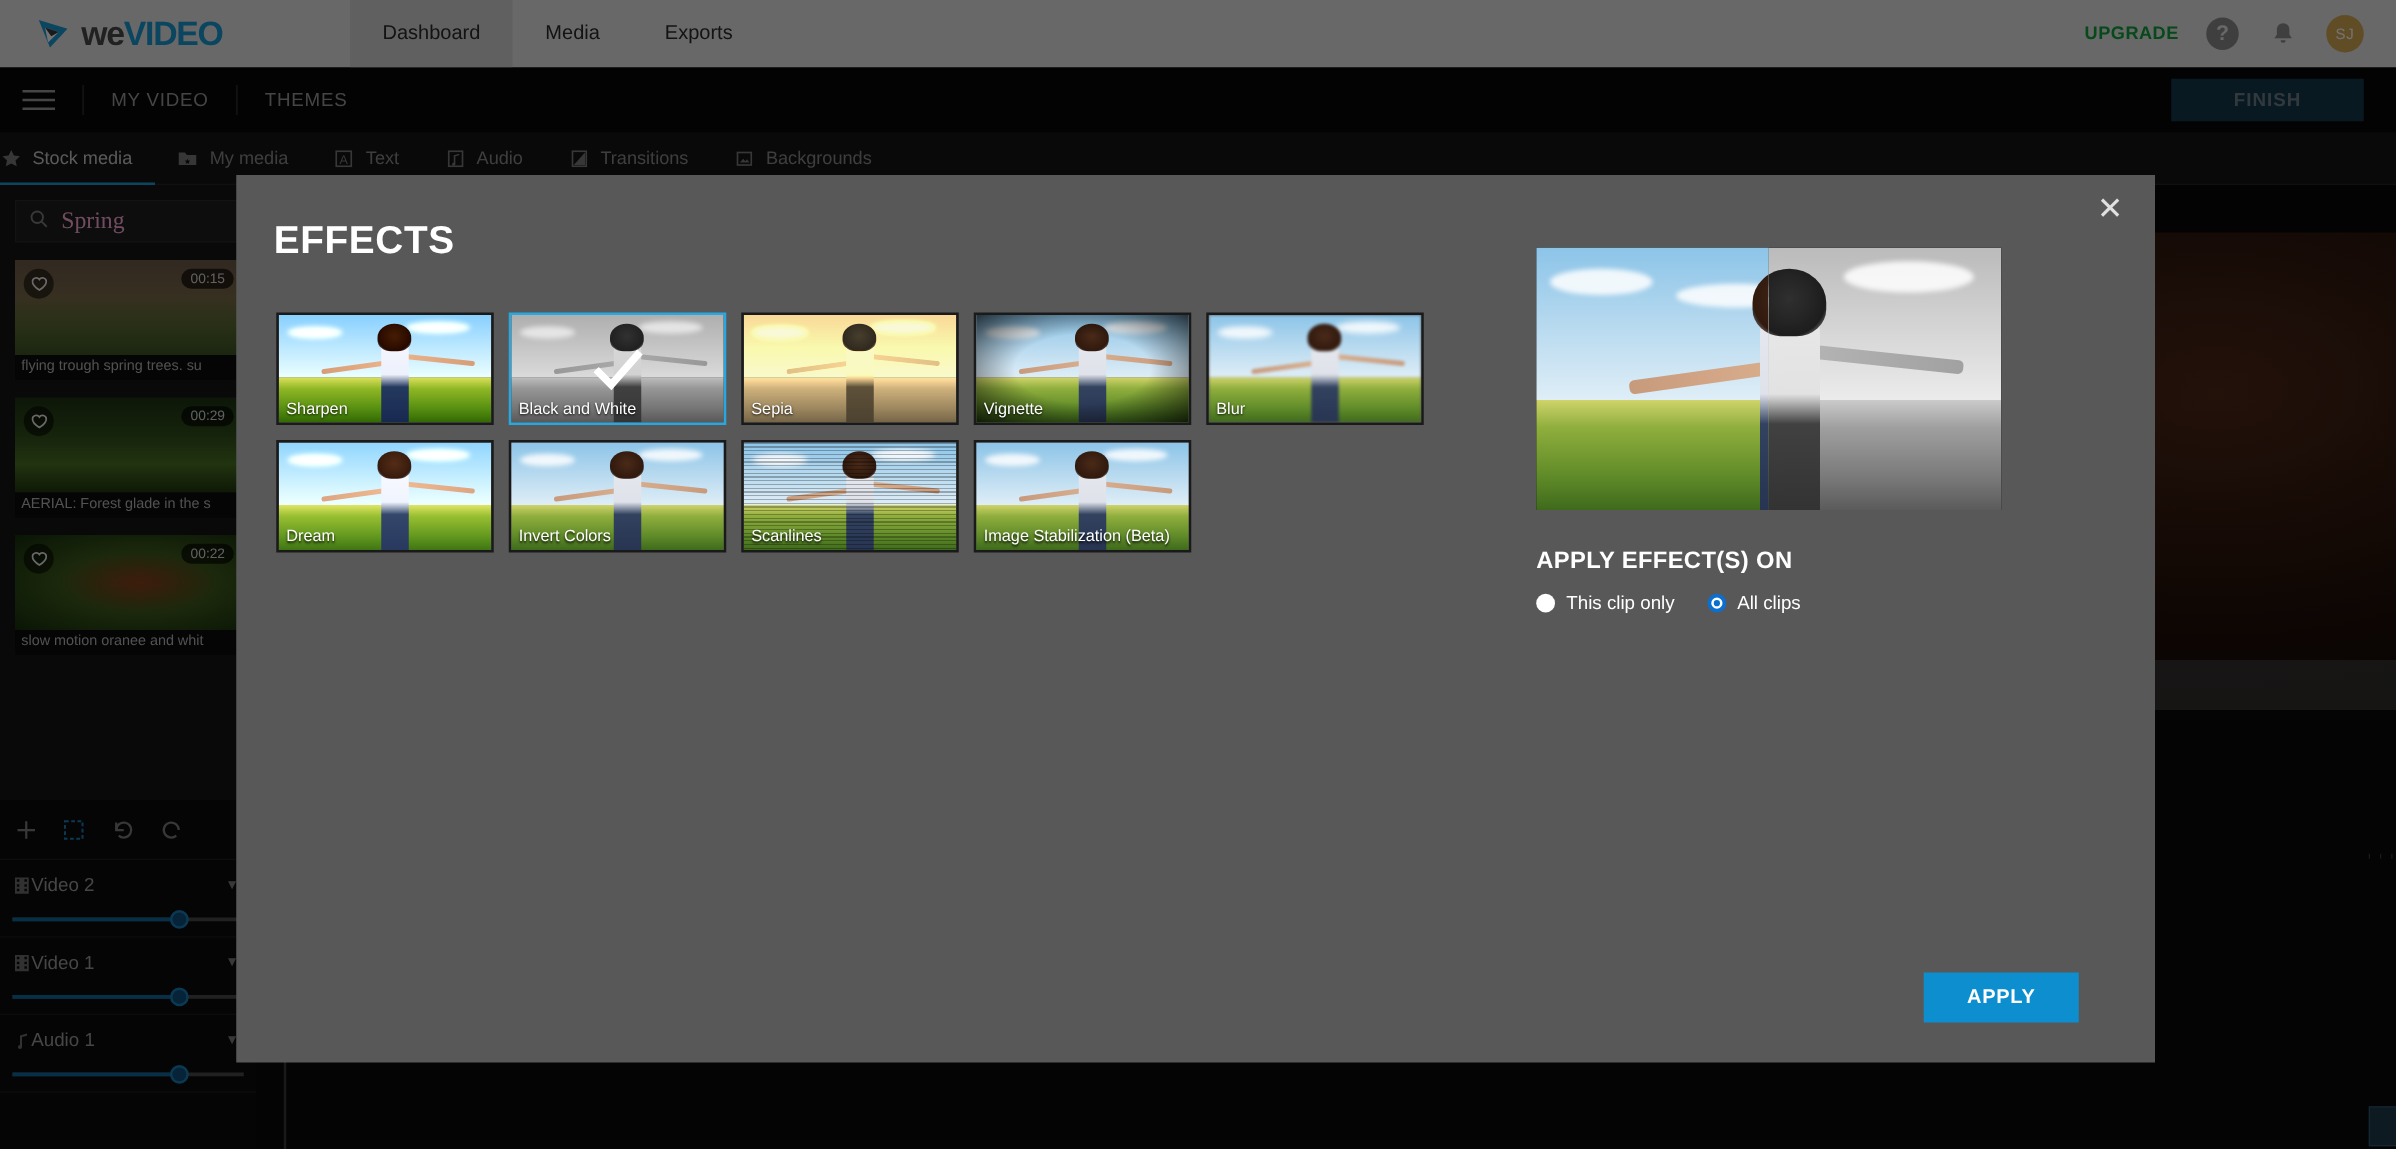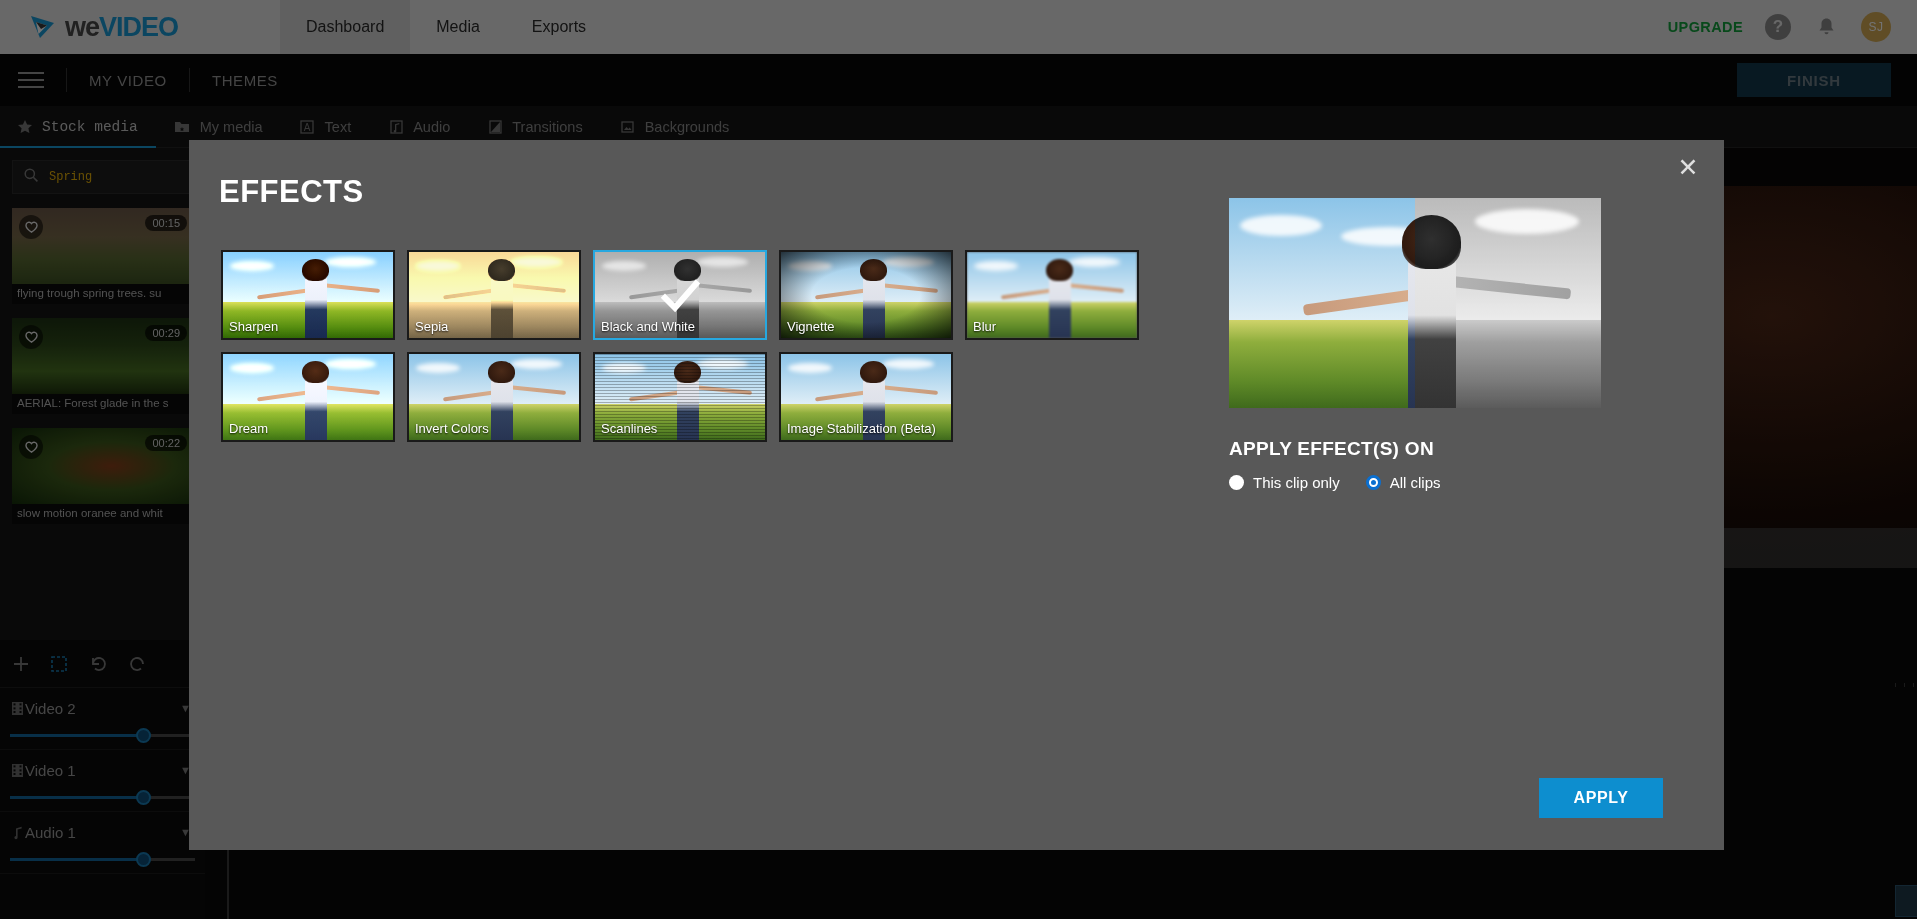--- a/index.html
+++ b/index.html
@@ -63,41 +63,41 @@
 
   
   .tabstrip {
     position: absolute; left: 0; top: 106px; width: 1917px; height: 42px;
     background: #161616; display: flex; align-items: center; border-bottom: 1px solid #242424;
   }
   .tab {
     display: flex; align-items: center; gap: 9px; height: 42px;
     padding: 0 18px; font-size: 14.5px; color: #8a8a8a; cursor: pointer; position: relative;
   }
-  .tab:first-child { padding-left: 16px; font-family: Liberation Mono, monospace; }
+  .tab:first-child { padding-left: 0; }
   .tab.active { color: #c8c8c8; }
   .tab.active::after {
     content: ""; position: absolute; left: 0; right: 0; bottom: 0; height: 2px; background: #1a9bd7;
   }
   .tab-ic { width: 17px; height: 17px; display:flex; align-items:center; justify-content:center; color: #7a7a7a; }
   .tab-ic svg { display:block; }
 
   
   .leftpanel {
     position: absolute; left: 0; top: 148px; width: 205px; height: 492px;
     background: #141414;
   }
   .searchbox {
     margin: 12px 12px 0 12px; height: 34px; background: #1d1d1d; border: 1px solid #2b2b2b;
     display: flex; align-items: center; padding: 0 10px; gap: 10px;
   }
   .searchbox .sicon { color: #7d7d7d; }
   .searchbox input {
-    background: transparent; border: 0; outline: 0; color: #eab308; font-size: 12px;
-    font-family: Liberation Mono, monospace; width: 130px;
+    background: transparent; border: 0; outline: 0; color: #f9a8d4; font-size: 19px;
+    font-family: Liberation Serif, serif; width: 130px;
   }
   .searchbox input::placeholder { color: #6d6d6d; }
   .media-list { padding: 14px 12px 0 12px; }
   .media-card { position: relative; width: 181px; height: 96px; margin-bottom: 14px; }
   .media-thumb { width: 181px; height: 76px; position: relative; overflow: hidden; }
   .heart {
     position: absolute; left: 7px; top: 7px; width: 24px; height: 24px; border-radius: 50%;
     background: rgba(0,0,0,.55); display:flex; align-items:center; justify-content:center; cursor: pointer;
   }
   .dur {
@@ -555,51 +555,51 @@
           <div class="cloud" style="left:60%;top:6%;width:30%;height:11%"></div>
           <div class="field"></div>
             <div class="armL"></div>
             <div class="armR"></div>
           <div class="body"></div>
             <div class="hair"></div>
         </div>
         <div class="fx-label">Sharpen</div>
       </div>
 
-      <div class="fx-card">
-        <div class="fx-thumb photo sepia">
-          <div class="sky"></div>
-          <div class="cloud" style="left:4%;top:10%;width:26%;height:12%"></div>
-          <div class="cloud" style="left:60%;top:6%;width:30%;height:11%"></div>
-          <div class="field"></div>
-            <div class="armL"></div>
-            <div class="armR"></div>
-          <div class="body"></div>
-            <div class="hair"></div>
-        </div>
-        <div class="fx-label">Sepia</div>
-      </div>
-
       <div class="fx-card selected">
         <div class="fx-thumb photo bw">
           <div class="sky"></div>
           <div class="cloud" style="left:4%;top:10%;width:26%;height:12%"></div>
           <div class="cloud" style="left:60%;top:6%;width:30%;height:11%"></div>
           <div class="field"></div>
             <div class="armL"></div>
             <div class="armR"></div>
           <div class="body"></div>
             <div class="hair"></div>
         </div>
         <div class="fx-check">
           <svg width="46" height="46" viewBox="0 0 46 46">
               <path d="M8 24 L18 34 L39 10" fill="none" stroke="#ffffff" stroke-width="6" stroke-linecap="square"></path>
             </svg>
         </div>
         <div class="fx-label">Black and White</div>
+      </div>
+
+      <div class="fx-card">
+        <div class="fx-thumb photo sepia">
+          <div class="sky"></div>
+          <div class="cloud" style="left:4%;top:10%;width:26%;height:12%"></div>
+          <div class="cloud" style="left:60%;top:6%;width:30%;height:11%"></div>
+          <div class="field"></div>
+            <div class="armL"></div>
+            <div class="armR"></div>
+          <div class="body"></div>
+            <div class="hair"></div>
+        </div>
+        <div class="fx-label">Sepia</div>
       </div>
 
       <div class="fx-card">
         <div class="fx-thumb photo vig">
           <div class="sky"></div>
           <div class="cloud" style="left:4%;top:10%;width:26%;height:12%"></div>
           <div class="cloud" style="left:60%;top:6%;width:30%;height:11%"></div>
           <div class="field"></div>
             <div class="armL"></div>
             <div class="armR"></div>

